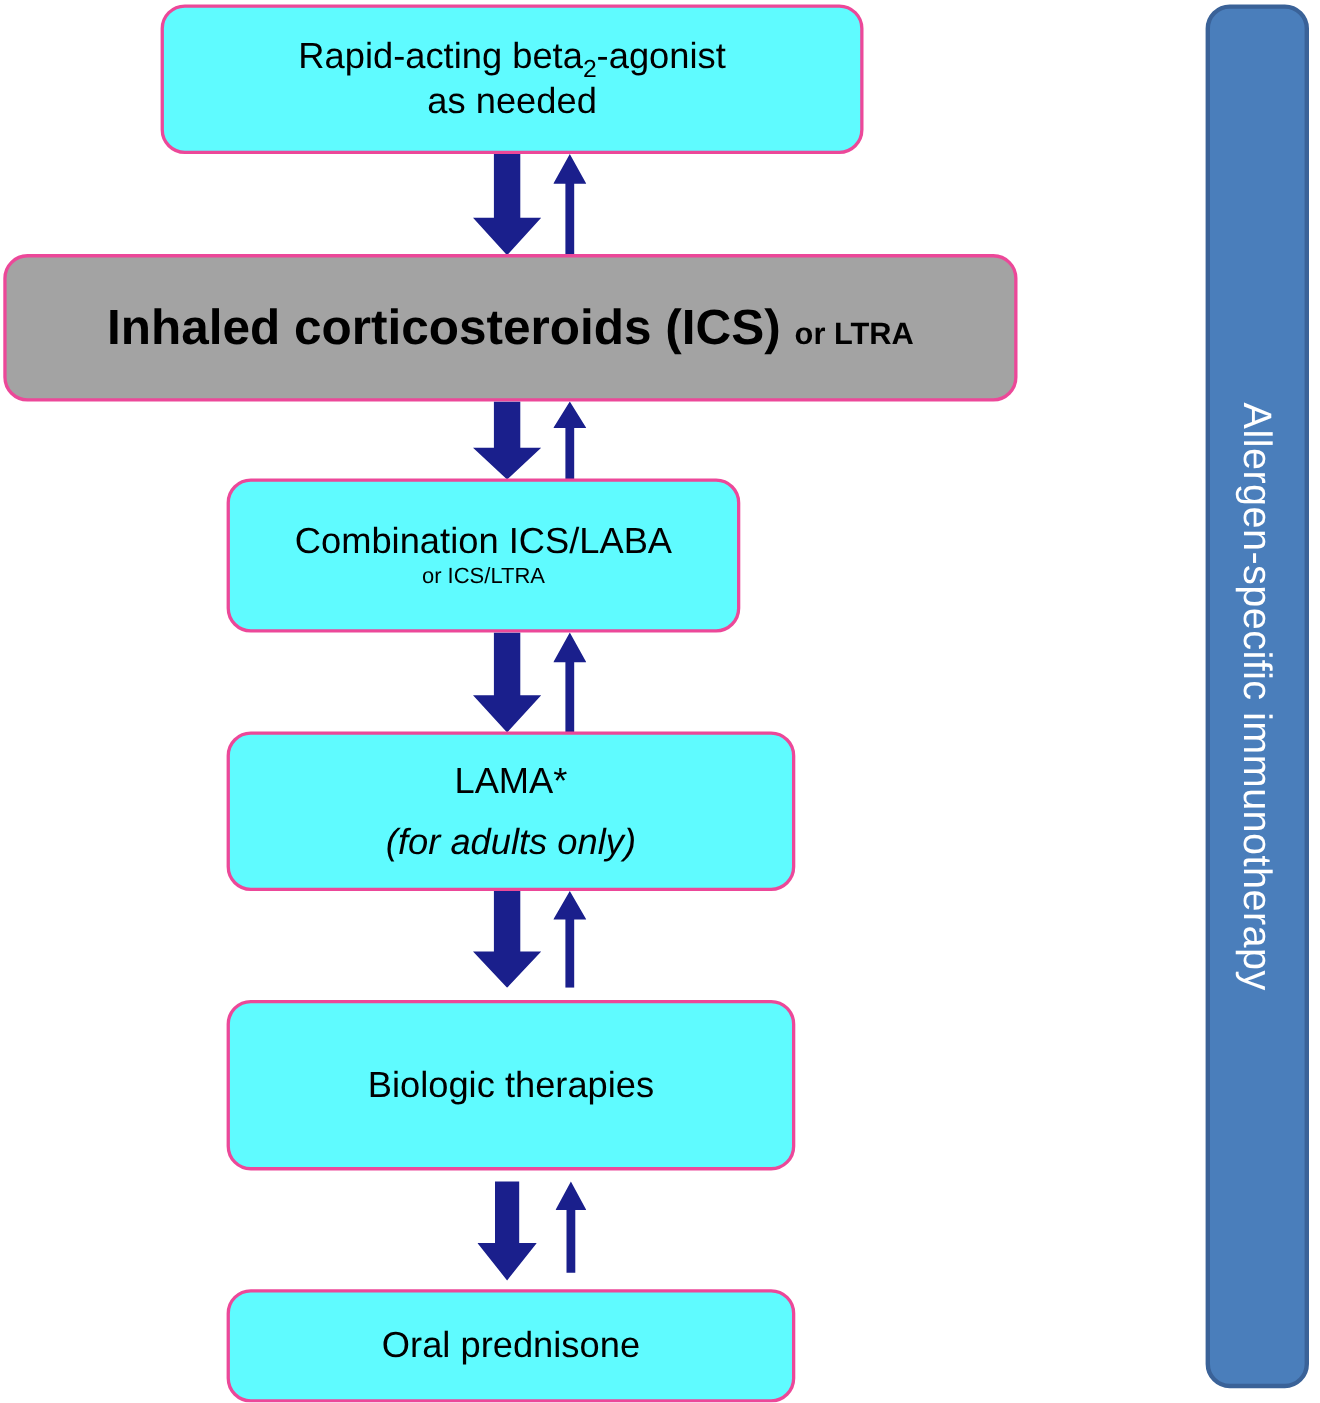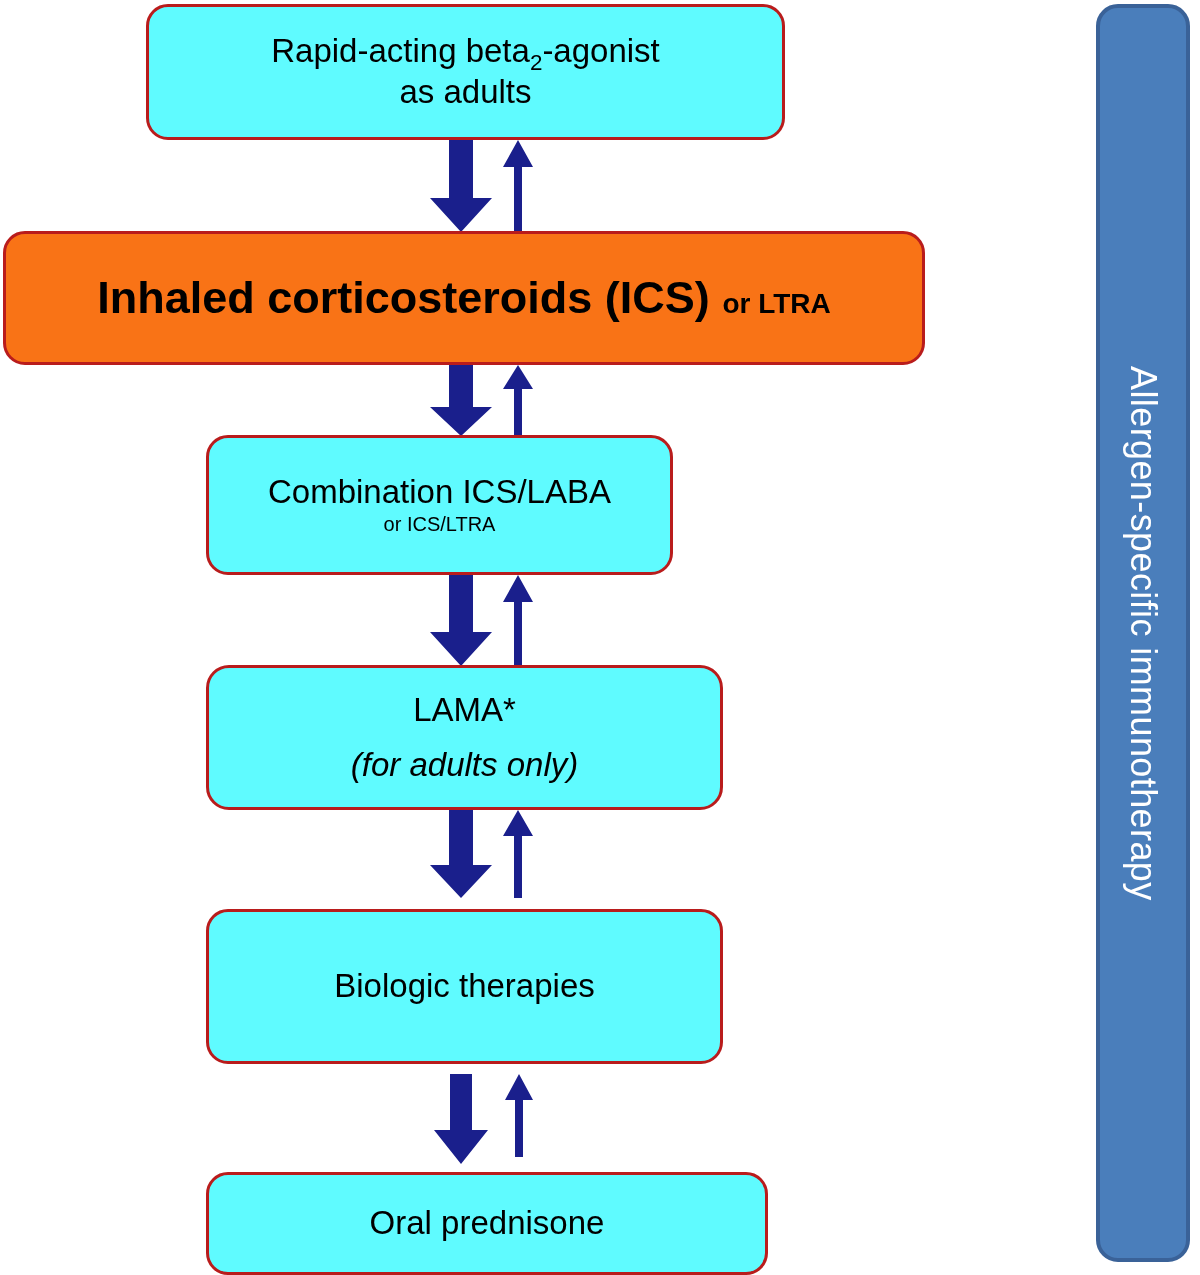--- a/index.html
+++ b/index.html
@@ -19,32 +19,32 @@
     position: absolute;
     left: 0; top: 0;
     width: 1200px;
     height: 1275px;
   }
 
   
   .step-box {
     position: absolute;
     box-sizing: border-box;
-    border: 3px solid #b91c1c;
+    border: 3px solid #ec4899;
     border-radius: 22px;
     display: flex;
     flex-direction: column;
     align-items: center;
     justify-content: center;
     text-align: center;
     color: #000000;
     line-height: 1.12;
   }
   .step-box.cyan { background: #5ffbff; }
-  .step-box.red  { background: #f97316; }
+  .step-box.red  { background: #a3a3a3; }
 
   .line-main {
     font-size: 33px;
     white-space: nowrap;
   }
   .line-sub {
     font-size: 20px;
     white-space: nowrap;
     margin-top: 2px;
   }
@@ -62,23 +62,23 @@
   .line-emph .small-emph {
     font-size: 28px;
     font-weight: bold;
   }
   sub { font-size: 0.68em; }
 
   
   #box-rapid       { left: 146px; top: 4px;    width: 639px; height: 136px; }
   #box-ics         { left: 3px;   top: 231px;  width: 922px; height: 134px; }
   #box-combination { left: 206px; top: 435px;  width: 467px; height: 140px; }
-  #box-lama        { left: 206px; top: 665px;  width: 517px; height: 145px; border-radius: 23px; }
+  #box-lama        { left: 206px; top: 665px;  width: 517px; height: 145px; }
   #box-biologic    { left: 206px; top: 897px;  width: 517px; height: 155px; margin-top: 12px; }
-  #box-prednisone  { left: 206px; top: 1172px; width: 562px; height: 103px; }
+  #box-prednisone  { left: 206px; top: 1172px; width: 517px; height: 103px; }
 
   
   .arrow-pair {
     position: absolute;
     left: 0;
     width: 1200px;
   }
   .arrow-down, .arrow-up {
     position: absolute;
     top: 0;
@@ -123,21 +123,21 @@
     letter-spacing: 0.4px;
   }
 </style>
 </head>
 <body>
 
 <div id="diagram">
 
   <div class="step-box cyan" id="box-rapid">
     <div class="line-main"><span>Rapid-acting beta</span><sub>2</sub><span>-agonist</span></div>
-    <div class="line-main">as adults</div>
+    <div class="line-main">as needed</div>
   </div>
 
   <div class="arrow-pair" id="arrows-1">
     <div class="arrow-down">
       <svg viewBox="0 0 62 92" preserveAspectRatio="none">
         <polygon points="19,0 43,0 43,58 62,58 31,92 0,58 19,58" fill="#1A1F8C"></polygon>
       </svg>
     </div>
     <div class="arrow-up">
       <svg viewBox="0 0 30 92" preserveAspectRatio="none">

